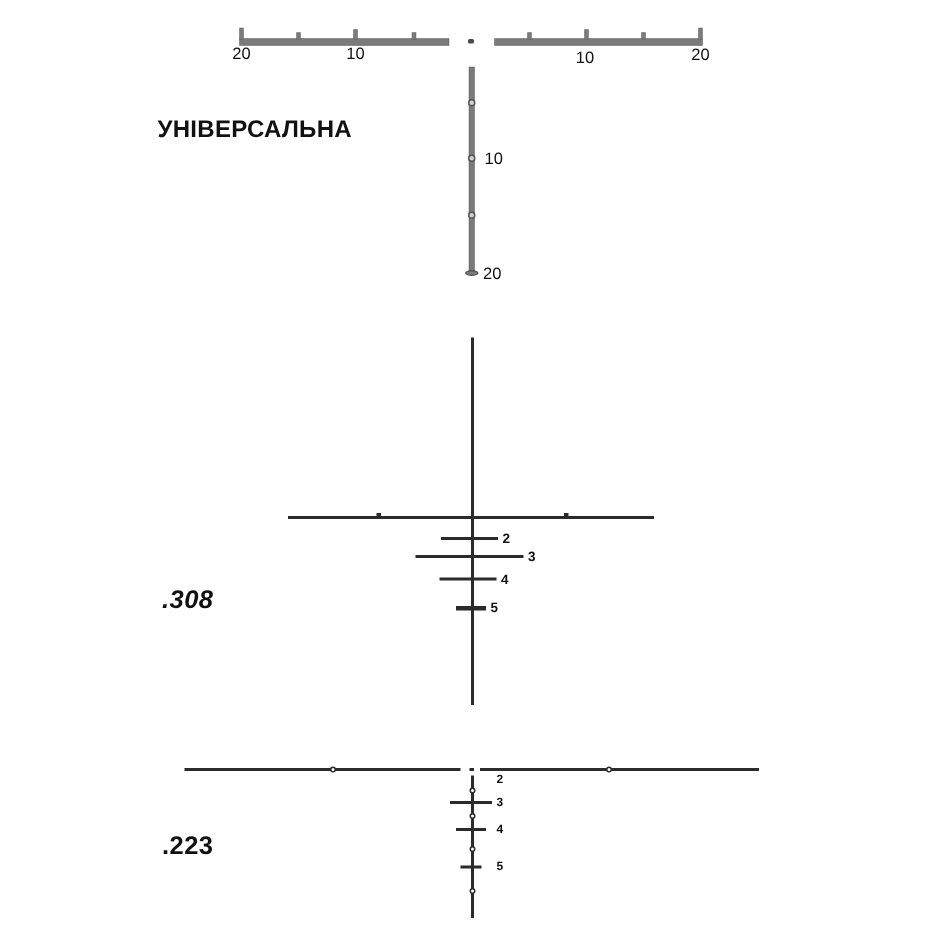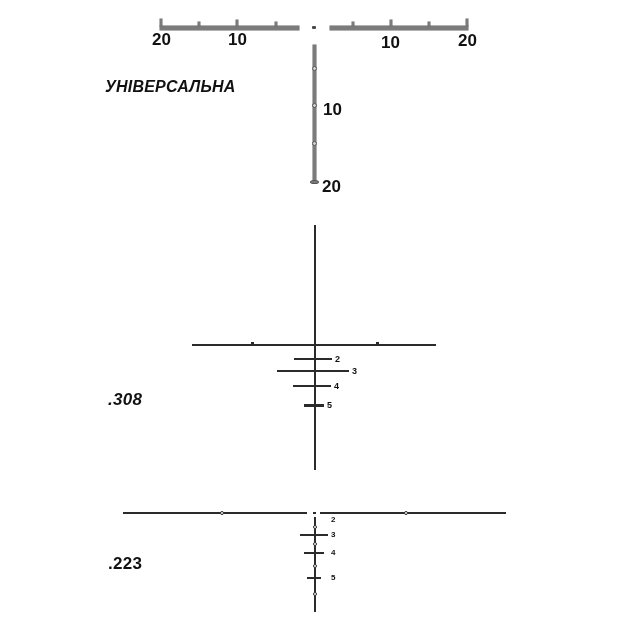--- a/index.html
+++ b/index.html
@@ -25,39 +25,39 @@
   .gmark{position:absolute;width:5px;height:5px;border:1px solid var(--gray-dark);
          background:#cfcfcf;border-radius:50%;box-sizing:border-box;}
   .gcap{position:absolute;width:9px;height:4px;border:1px solid var(--gray-dark);
         background:var(--gray);border-radius:50%;box-sizing:border-box;}
   .gdot{position:absolute;background:#4a4a4a;border-radius:1px;}
   
   .kline{position:absolute;background:var(--ink);}
   .kmark{position:absolute;width:4px;height:4px;border:1px solid var(--ink);
          background:#fff;border-radius:50%;box-sizing:border-box;}
   
-  .num{position:absolute;font-weight:700;color:var(--text);line-height:1;
-       font-size:17px;letter-spacing:0;}
+  .num{position:absolute;font-weight:400;color:var(--text);line-height:1;
+       font-size:11px;letter-spacing:0;}
   .num-sm{position:absolute;font-weight:700;color:var(--text);line-height:1;
        font-size:9px;}
   .num-xs{position:absolute;font-weight:700;color:var(--text);line-height:1;
        font-size:8px;}
   .cal{position:absolute;font-weight:700;color:var(--text);line-height:1;
        font-size:17px;letter-spacing:.3px;}
   .rtitle{position:absolute;font-weight:600;color:var(--text);line-height:1;
        font-size:16px;letter-spacing:.2px;}
   .ctr{text-align:center;}
 </style>
 </head>
 <body>
 
 <div class="canvas">
 
   <section>
-    <div class="rtitle" style="left:105px;top:79px;font-style:italic;">УНІВЕРСАЛЬНА</div>
+    <div class="rtitle" style="left:105px;top:79px;">УНІВЕРСАЛЬНА</div>
 
     <div class="gbar" style="left:160px;top:26px;width:139px;height:4px;"></div>
     <div class="gtick" style="left:160px;top:19px;width:2px;height:7px;"></div>
     <div class="gtick" style="left:198px;top:22px;width:2px;height:4px;"></div>
     <div class="gtick" style="left:236px;top:20px;width:2px;height:6px;"></div>
     <div class="gtick" style="left:275px;top:22px;width:2px;height:4px;"></div>
 
     <div class="gbar" style="left:330px;top:26px;width:138px;height:4px;"></div>
     <div class="gtick" style="left:352px;top:22px;width:2px;height:4px;"></div>
     <div class="gtick" style="left:390px;top:20px;width:2px;height:6px;"></div>

